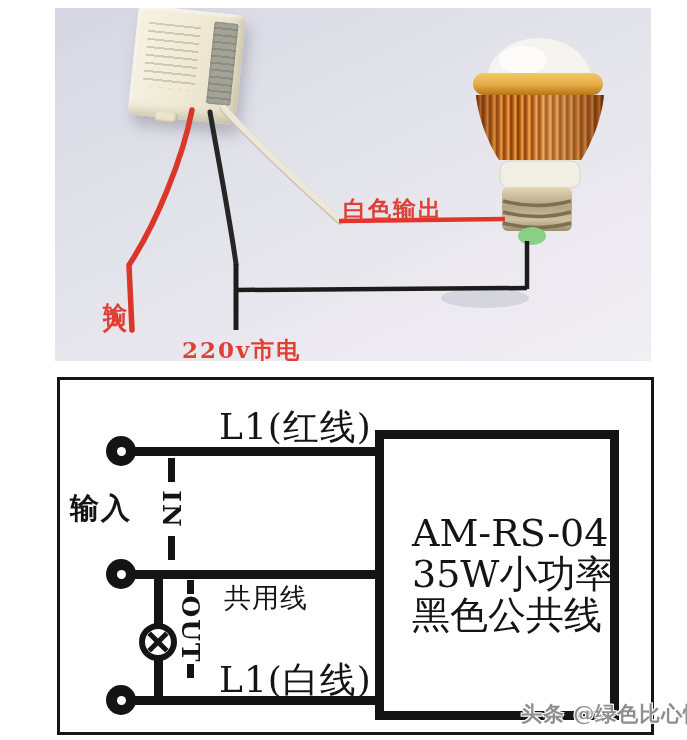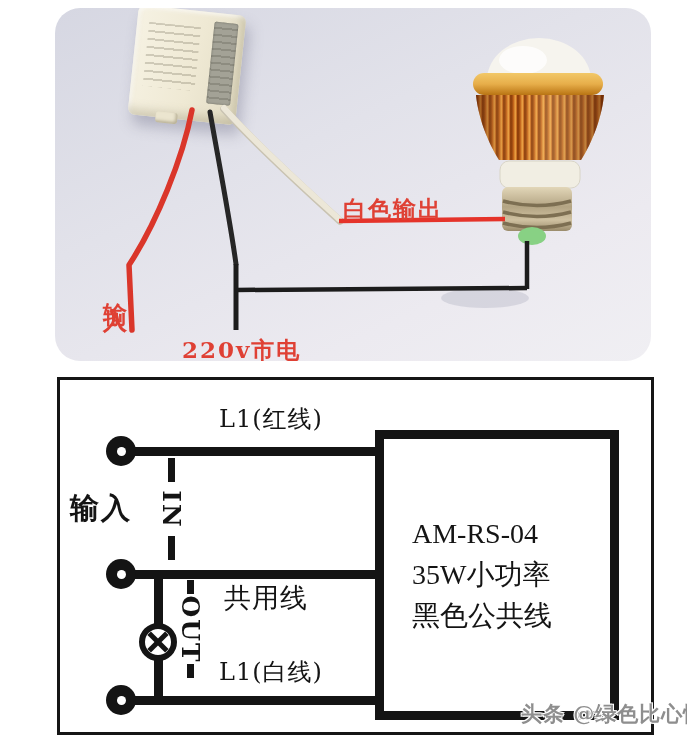--- a/index.html
+++ b/index.html
@@ -5,21 +5,20 @@
   html,body{margin:0;padding:0;background:#fff;}
   .stage{
     position:relative;width:687px;height:740px;background:#fff;overflow:hidden;
     font-family:"DejaVu Serif","Liberation Serif",serif;
   }
   
   .photo{
     position:absolute;left:55px;top:8px;width:596px;height:353px;
     background:linear-gradient(155deg,#d6d7e2 0%,#e2e2ea 40%,#eceaf0 75%,#f0eff3 100%);
     overflow:hidden;
-    border-radius:25px;
   }
   .module{
     position:absolute;left:78px;top:2px;width:108px;height:110px;
     background:linear-gradient(100deg,#f6f2e3 0%,#efe9d4 55%,#e2dcc4 100%);
     border-radius:7px;transform:rotate(6deg);
     box-shadow:5px 10px 14px rgba(110,110,135,.38), inset -4px -6px 10px rgba(150,140,110,.35), inset 2px 2px 4px rgba(255,255,255,.8);
   }
   .module-strip{
     position:absolute;right:7px;top:9px;width:24px;height:82px;border-radius:2px;
     background:repeating-linear-gradient(180deg,#a3a296 0 5px,#8d8c80 5px 7px);
@@ -46,22 +45,22 @@
   }
   .wire{position:absolute;left:56px;width:266px;height:9px;background:#141414;}
   .wire.w1{top:67px;} .wire.w2{top:190px;} .wire.w3{top:316px;}
   .dot{position:absolute;left:46px;width:30px;height:30px;border-radius:50%;background:#141414;}
   .dot::after{content:"";position:absolute;left:50%;top:50%;width:9px;height:9px;margin:-4.5px 0 0 -4.5px;border-radius:50%;background:#fff;}
   .dot.d1{top:56px;} .dot.d2{top:179px;} .dot.d3{top:305px;}
   .devbox{
     position:absolute;left:315px;top:50px;width:244px;height:290px;
     border:9px solid #141414;box-sizing:border-box;background:#fff;
   }
-  .devtext{position:absolute;left:28px;top:74px;font-size:28px;line-height:41px;white-space:nowrap;font-family:Liberation Serif, serif;}
-  .sch-label{position:absolute;font-size:24px;white-space:nowrap;letter-spacing:1px;}
+  .devtext{position:absolute;left:28px;top:74px;font-size:38px;line-height:41px;white-space:nowrap;}
+  .sch-label{position:absolute;font-size:36px;white-space:nowrap;letter-spacing:1px;}
   .lab-l1red{left:159px;top:23px;}
   .lab-n{left:164px;top:146px;font-size:27px;}
   .lab-common{left:164px;top:200px;font-size:27px;text-align:right;}
   .lab-l1white{left:159px;top:276px;}
   .lab-io{font-weight:600;font-size:29px;letter-spacing:2px;}
   .lab-input{left:10px;top:109px;}
   .lab-output{left:10px;top:246px;}
   .marker-col{position:absolute;display:flex;flex-direction:column;align-items:center;gap:6px;width:34px;}
   .col-in{left:94px;top:78px;}
   .col-out{left:113px;top:200px;}

